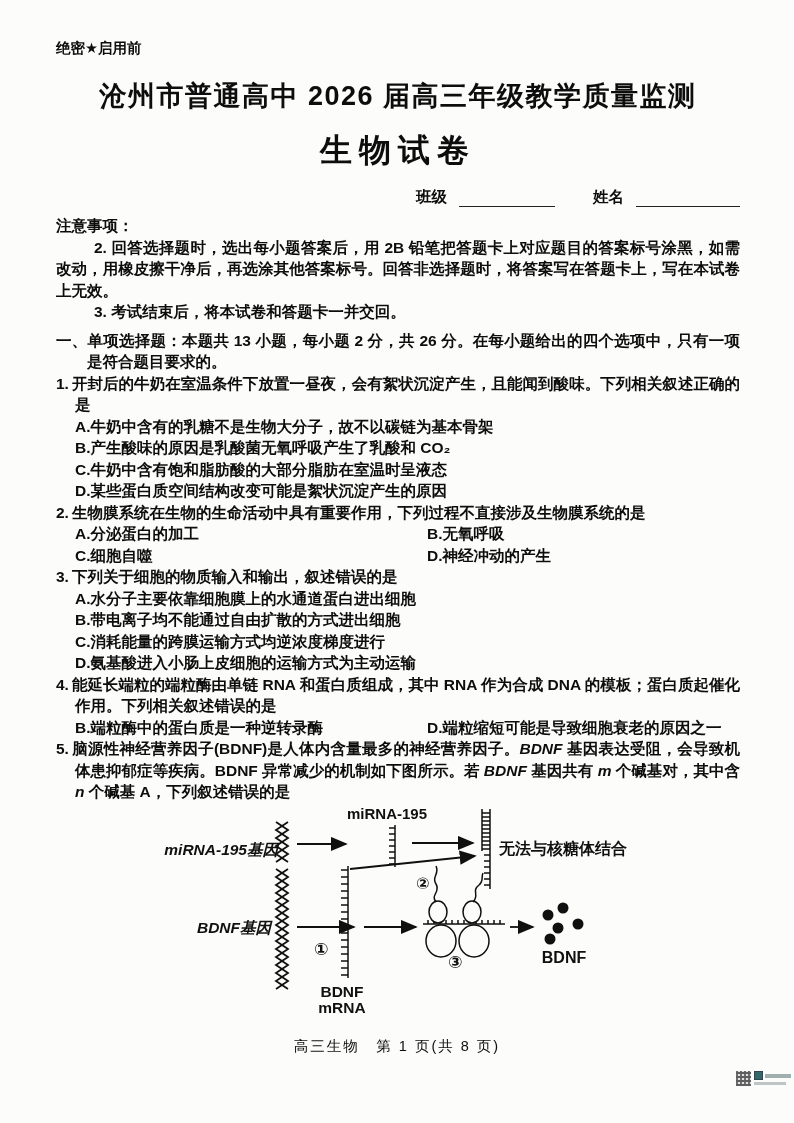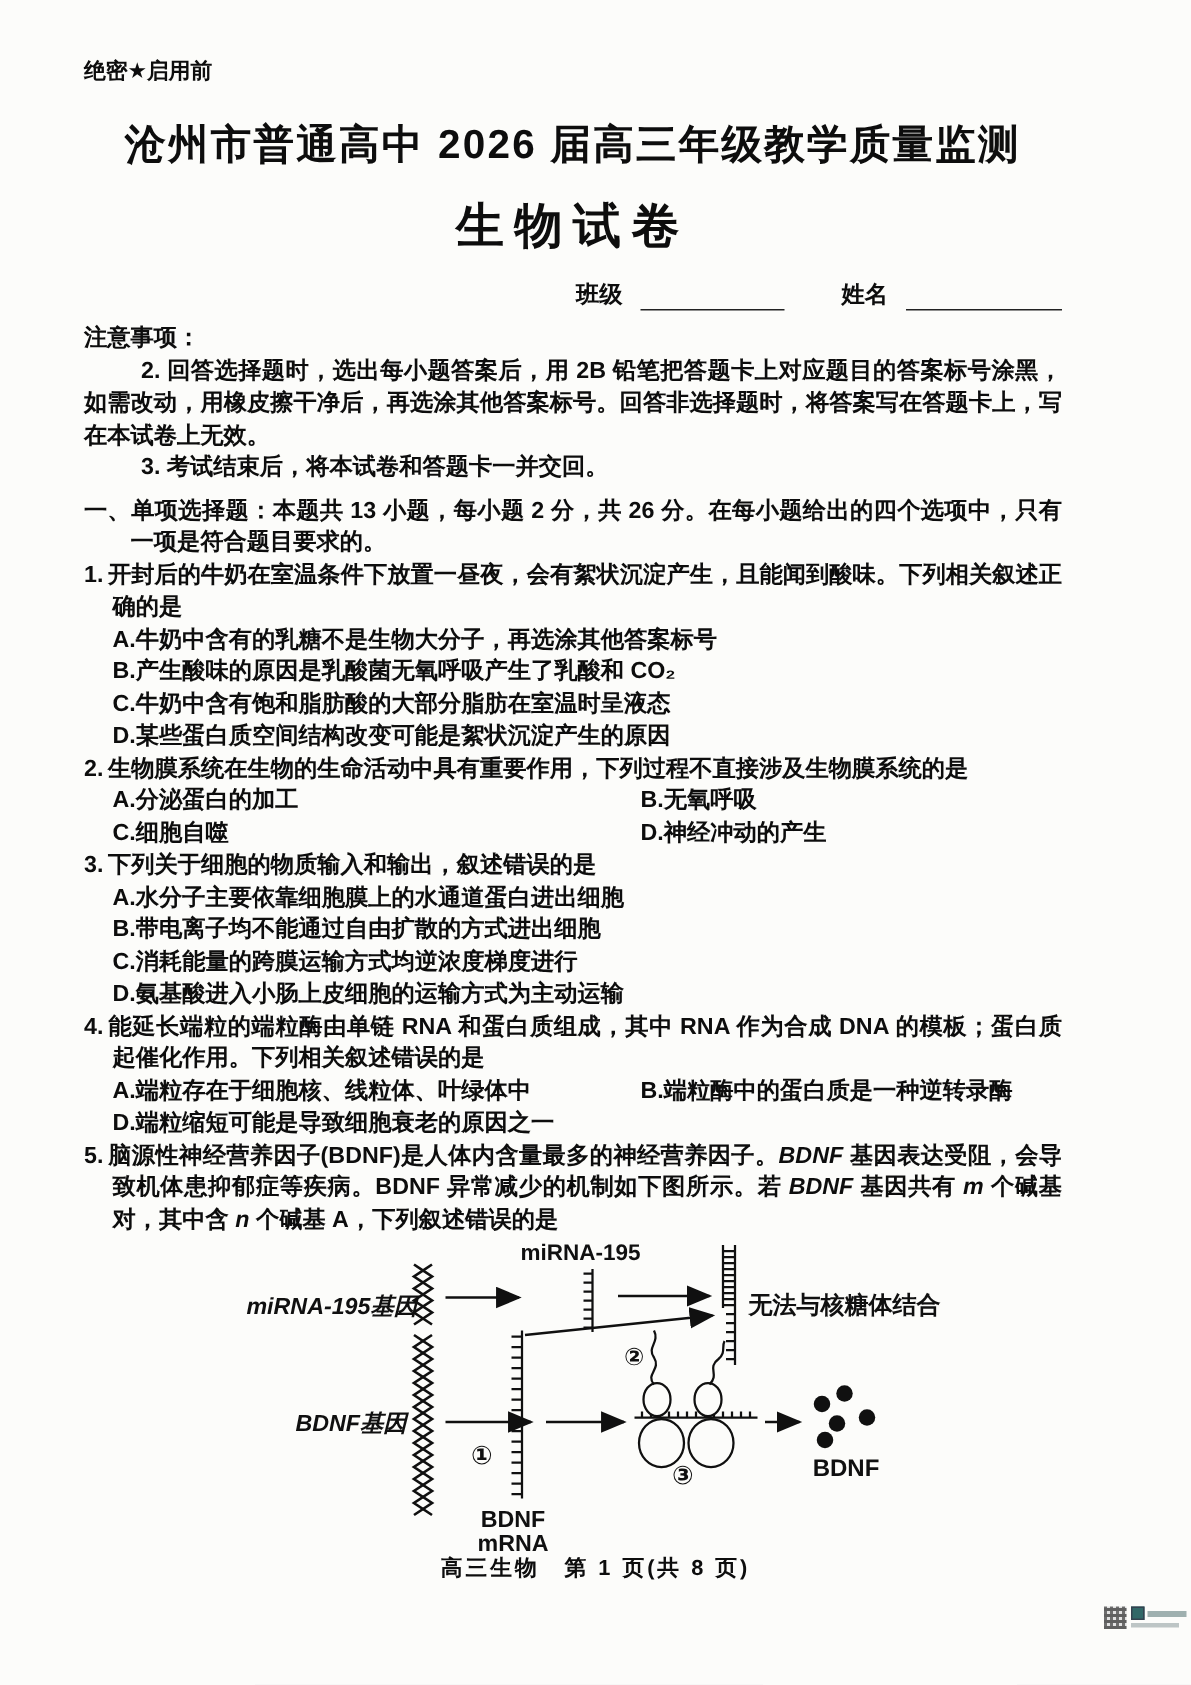--- a/index.html
+++ b/index.html
@@ -8,21 +8,21 @@
     position:relative;
     width:794px;height:1123px;
     margin:0 auto;
     background:#fcfcfa;
     color:#0d0d0d;
     font-family:"Liberation Sans","DejaVu Sans",sans-serif;
     font-size:15.5px;
     line-height:21.5px;
     overflow:hidden;
     box-sizing:border-box;
-    padding:38px 86px 0 56px;
+    padding:38px 54px 0 56px;
   }
   .sec-label{font-weight:700;font-size:14.5px;}
   .title{
     text-align:center;font-weight:800;font-size:27px;line-height:32px;
     letter-spacing:1.5px;margin-top:20px;
   }
   .subtitle{
     text-align:center;font-weight:800;font-size:32px;line-height:28px;
     letter-spacing:7px;margin-top:24px;
   }
@@ -46,21 +46,21 @@
   .opts .opt{text-align:justify;}
   .opts.two{display:grid;grid-template-columns:352px 1fr;}
   .diagram-wrap{margin:2px 0 0 34px;}
   svg text{font-family:"Liberation Sans","DejaVu Sans",sans-serif;font-weight:700;fill:#101010;}
   svg .it{font-style:italic;}
   svg .ln{stroke:#101010;stroke-width:1.8;fill:none;}
   svg .thin{stroke:#101010;stroke-width:1.5;fill:none;}
   svg .fillw{fill:#fcfcfa;}
   .footer{
     position:absolute;left:0;top:1036px;width:100%;
-    text-align:center;font-weight:700;font-size:14.5px;letter-spacing:2px;
+    text-align:center;font-weight:400;font-size:14.5px;letter-spacing:2px;
   }
   .watermark{
     position:absolute;right:3px;top:1071px;
     display:flex;align-items:flex-start;gap:3px;opacity:.85;
   }
   .wm-qr{
     width:15px;height:15px;
     background:
       repeating-linear-gradient(0deg,#444 0 2px,transparent 2px 4px),
       repeating-linear-gradient(90deg,#555 0 2px,#ddd 2px 4px);
@@ -90,21 +90,21 @@
 
   <div class="notice-h">注意事项：</div>
   <p class="n-item">2. 回答选择题时，选出每小题答案后，用 2B 铅笔把答题卡上对应题目的答案标号涂黑，如需改动，用橡皮擦干净后，再选涂其他答案标号。回答非选择题时，将答案写在答题卡上，写在本试卷上无效。</p>
   <p class="n-item">3. 考试结束后，将本试卷和答题卡一并交回。</p>
 
   <div class="section-h">一、单项选择题：本题共 13 小题，每小题 2 分，共 26 分。在每小题给出的四个选项中，只有一项是符合题目要求的。</div>
 
   <div class="q">
     <div class="q-stem"><span class="q-num">1.</span><span>开封后的牛奶在室温条件下放置一昼夜，会有絮状沉淀产生，且能闻到酸味。下列相关叙述正确的是</span></div>
     <div class="opts">
-      <div class="opt">A.牛奶中含有的乳糖不是生物大分子，再选涂其他答案标号</div>
+      <div class="opt">A.牛奶中含有的乳糖不是生物大分子，故不以碳链为基本骨架</div>
       <div class="opt">B.产生酸味的原因是乳酸菌无氧呼吸产生了乳酸和 CO₂</div>
       <div class="opt">C.牛奶中含有饱和脂肪酸的大部分脂肪在室温时呈液态</div>
       <div class="opt">D.某些蛋白质空间结构改变可能是絮状沉淀产生的原因</div>
     </div>
   </div>
 
   <div class="q">
     <div class="q-stem"><span class="q-num">2.</span><span>生物膜系统在生物的生命活动中具有重要作用，下列过程不直接涉及生物膜系统的是</span></div>
     <div class="opts two">
       <div class="opt">A.分泌蛋白的加工</div>
@@ -120,21 +120,20 @@
       <div class="opt">A.水分子主要依靠细胞膜上的水通道蛋白进出细胞</div>
       <div class="opt">B.带电离子均不能通过自由扩散的方式进出细胞</div>
       <div class="opt">C.消耗能量的跨膜运输方式均逆浓度梯度进行</div>
       <div class="opt">D.氨基酸进入小肠上皮细胞的运输方式为主动运输</div>
     </div>
   </div>
 
   <div class="q">
     <div class="q-stem"><span class="q-num">4.</span><span>能延长端粒的端粒酶由单链 RNA 和蛋白质组成，其中 RNA 作为合成 DNA 的模板；蛋白质起催化作用。下列相关叙述错误的是</span></div>
     <div class="opts two">
-      <div class="opt">A.端粒存在于细胞核、线粒体、叶绿体中</div>
       <div class="opt">B.端粒酶中的蛋白质是一种逆转录酶</div>
       <div class="opt">D.端粒缩短可能是导致细胞衰老的原因之一</div>
     </div>
   </div>
 
   <div class="q">
     <div class="q-stem"><span class="q-num">5.</span><span>脑源性神经营养因子(BDNF)是人体内含量最多的神经营养因子。<i>BDNF</i> 基因表达受阻，会导致机体患抑郁症等疾病。BDNF 异常减少的机制如下图所示。若 <i>BDNF</i> 基因共有 <i>m</i> 个碱基对，其中含 <i>n</i> 个碱基 A，下列叙述错误的是</span></div>
   </div>
 
   <div class="diagram-wrap">

